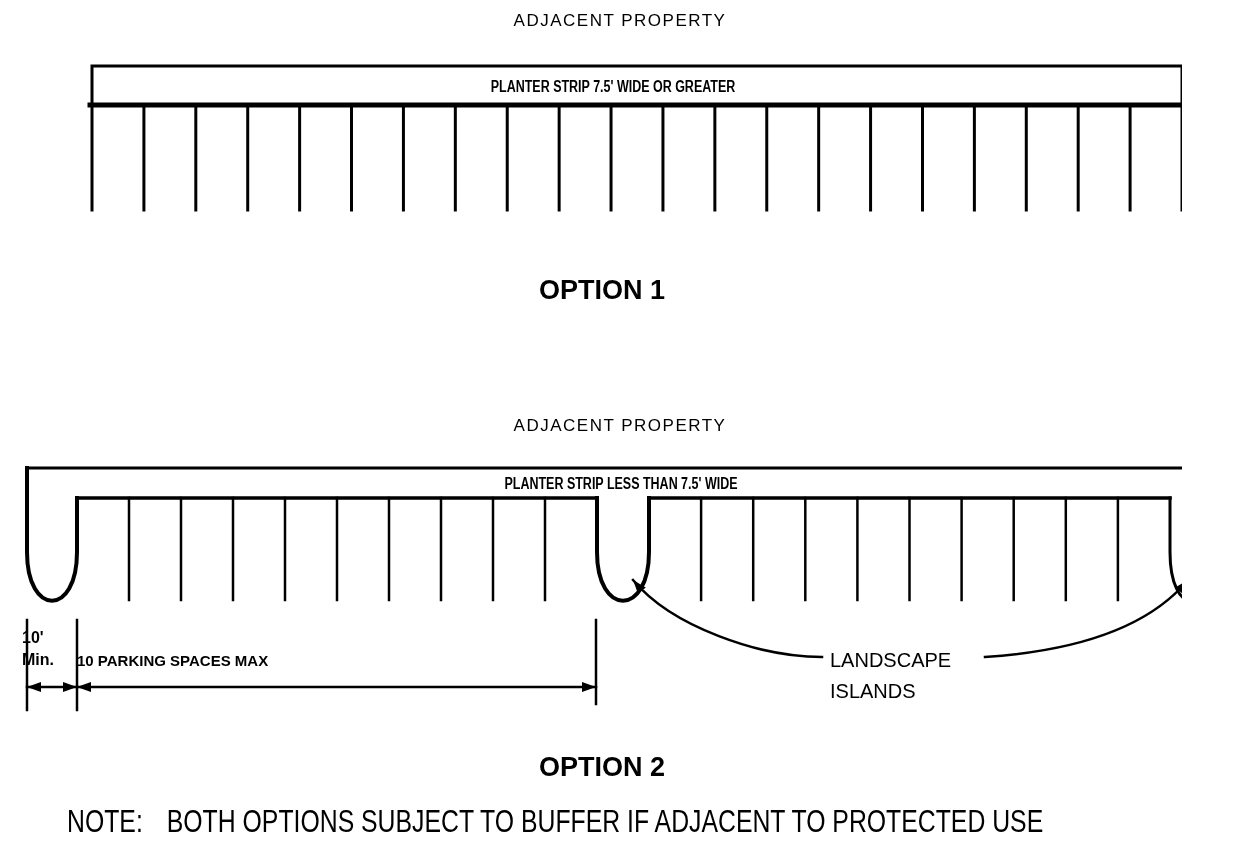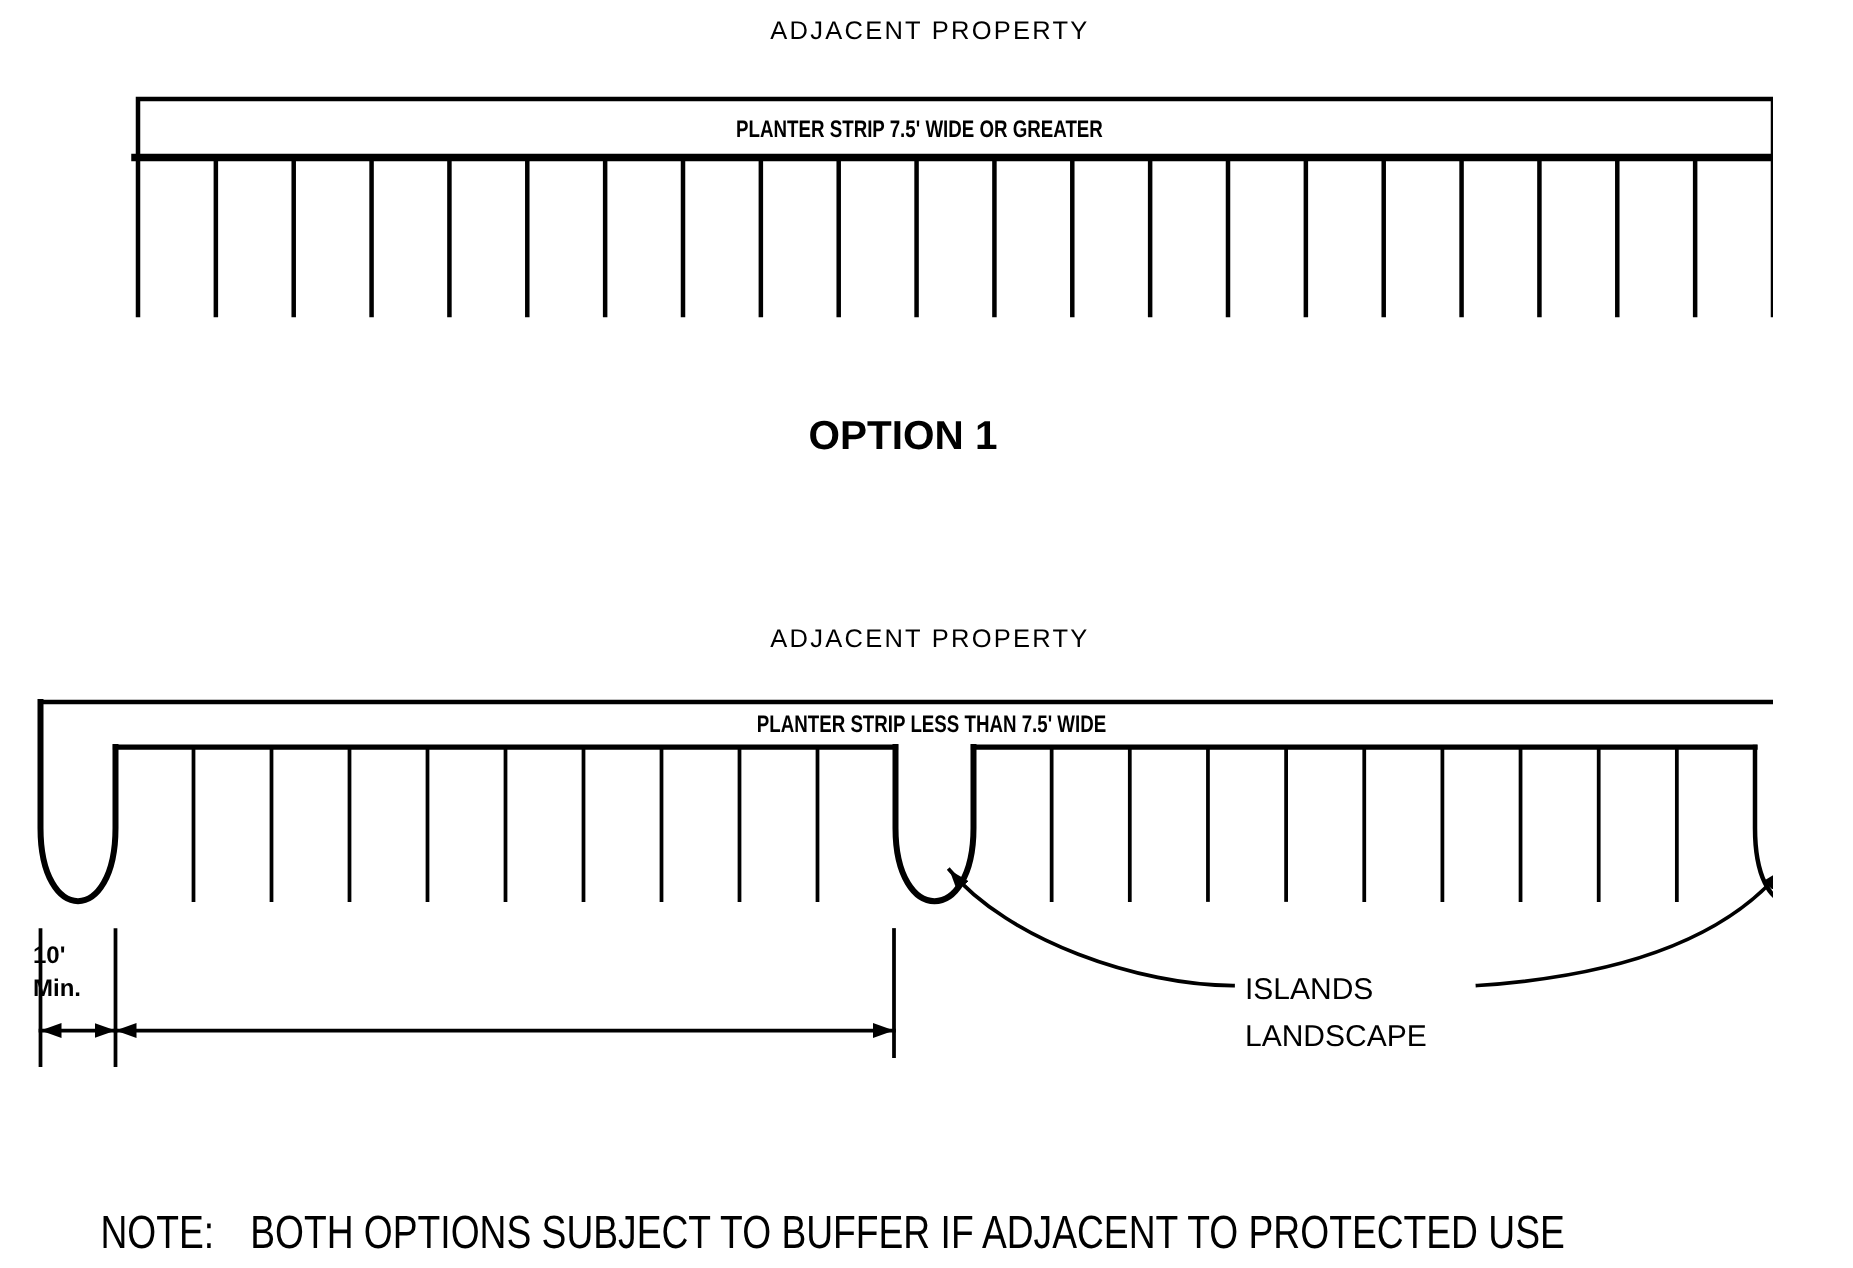--- a/index.html
+++ b/index.html
@@ -100,24 +100,26 @@
   <div class="lbl strip-lbl squeeze" style="top:78px;left:0;width:1226px;">PLANTER STRIP 7.5' WIDE OR GREATER</div>
   <div class="lbl opt-title" style="top:275px;">OPTION 1</div>
 
   <div class="lbl adj" style="top:416px;">ADJACENT PROPERTY</div>
   <div class="lbl strip-lbl squeeze" style="top:475px;left:27px;width:1188px;">PLANTER STRIP LESS THAN 7.5' WIDE</div>
 
   <div class="lbl dim-txt" style="top:627px;left:22px;width:52px;">
     <span style="display:block">10'</span>
     <span style="display:block">Min.</span>
   </div>
+  <div class="lbl dim-txt" style="top:650px;left:77px;width:510px;font-size:15px;">10 PARKING SPACES MAX</div>
 
   <div class="lbl callout" style="top:645px;left:830px;">
+    <span style="display:block">LANDSCAPE</span>
     <span style="display:block">ISLANDS</span>
-    <span style="display:block">LANDSCAPE</span>
   </div>
 
+  <div class="lbl opt-title" style="top:752px;">OPTION 2</div>
 
   <div class="lbl note-line">
     <span>NOTE:</span><span class="note-gap">BOTH OPTIONS SUBJECT TO BUFFER IF ADJACENT TO PROTECTED USE</span>
   </div>
 
 </div>
 
 </body></html>

